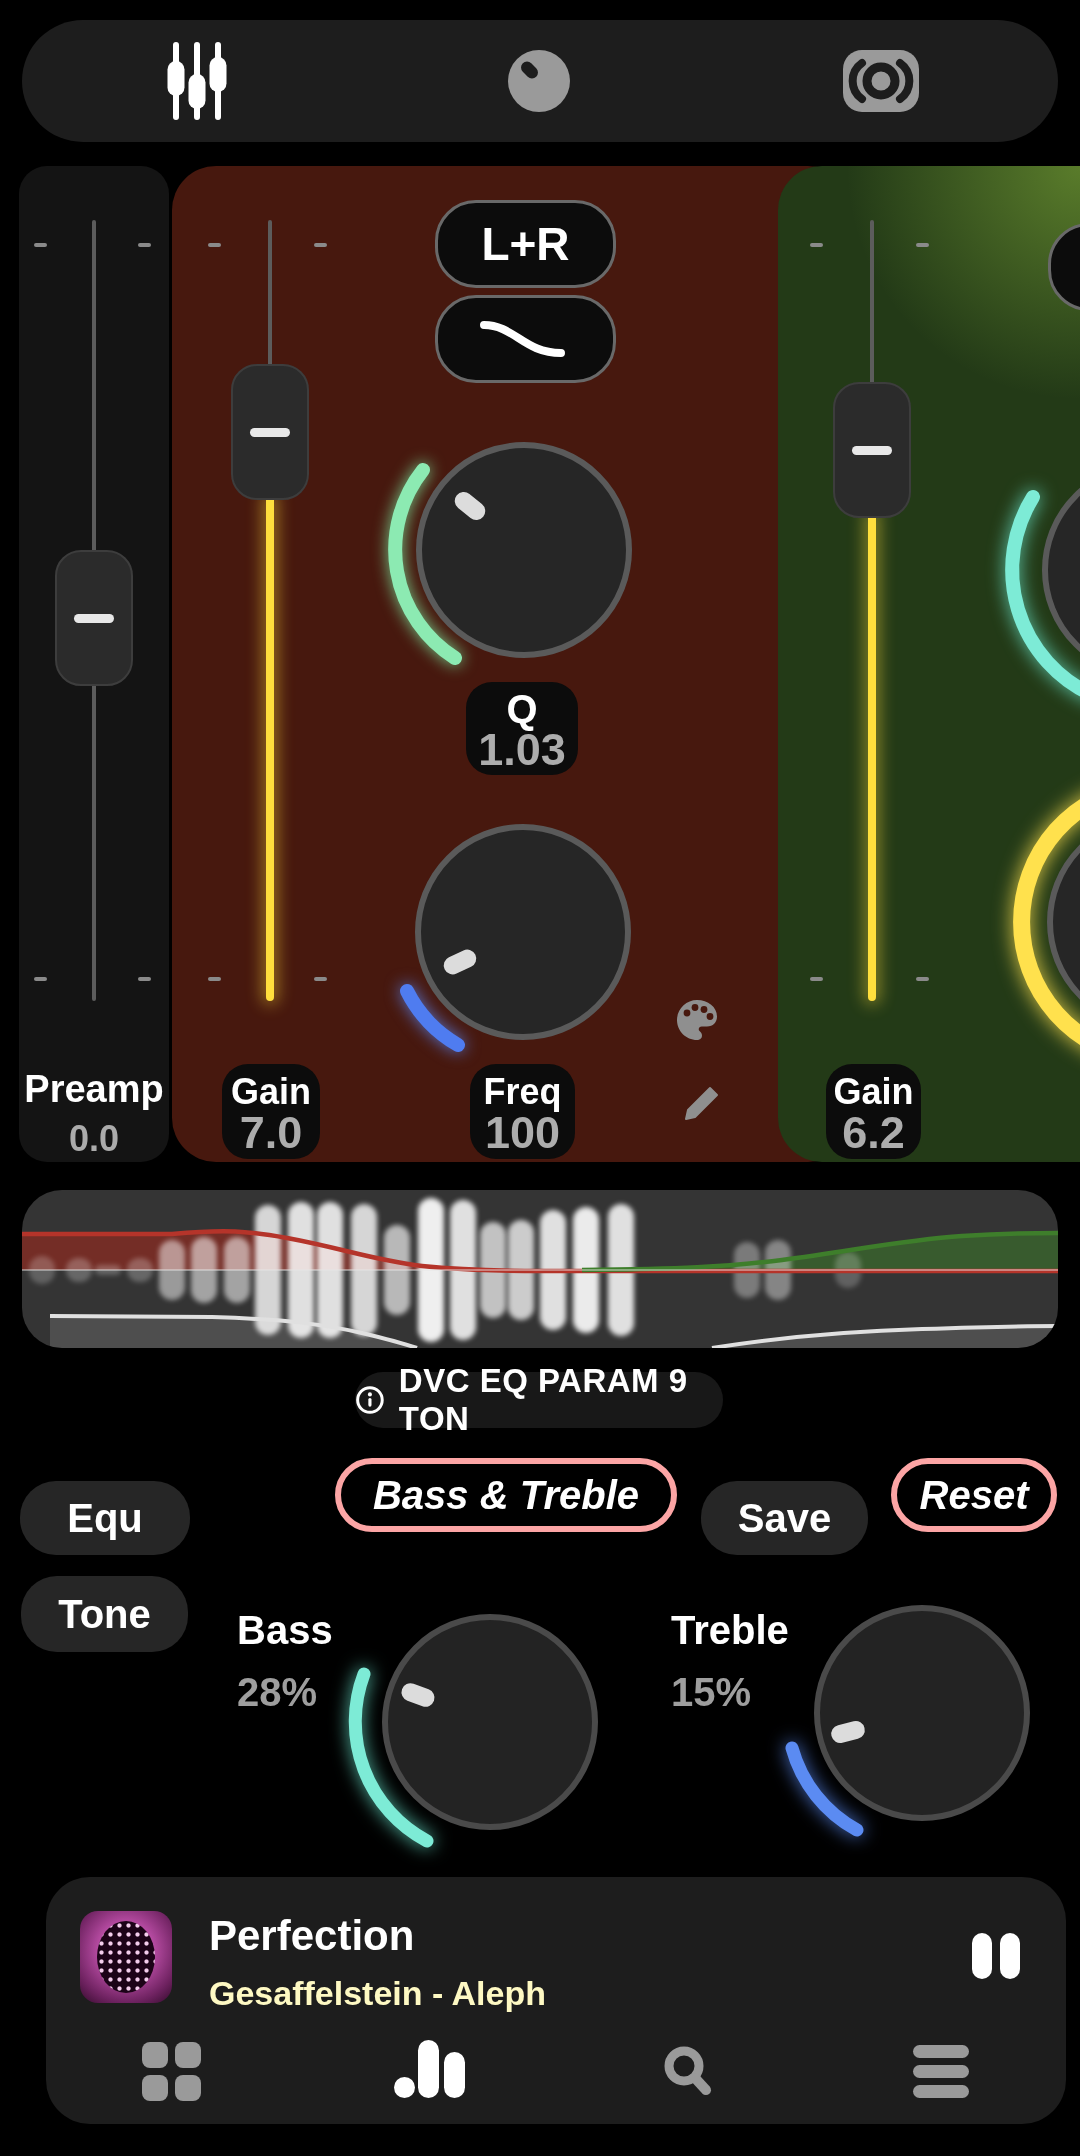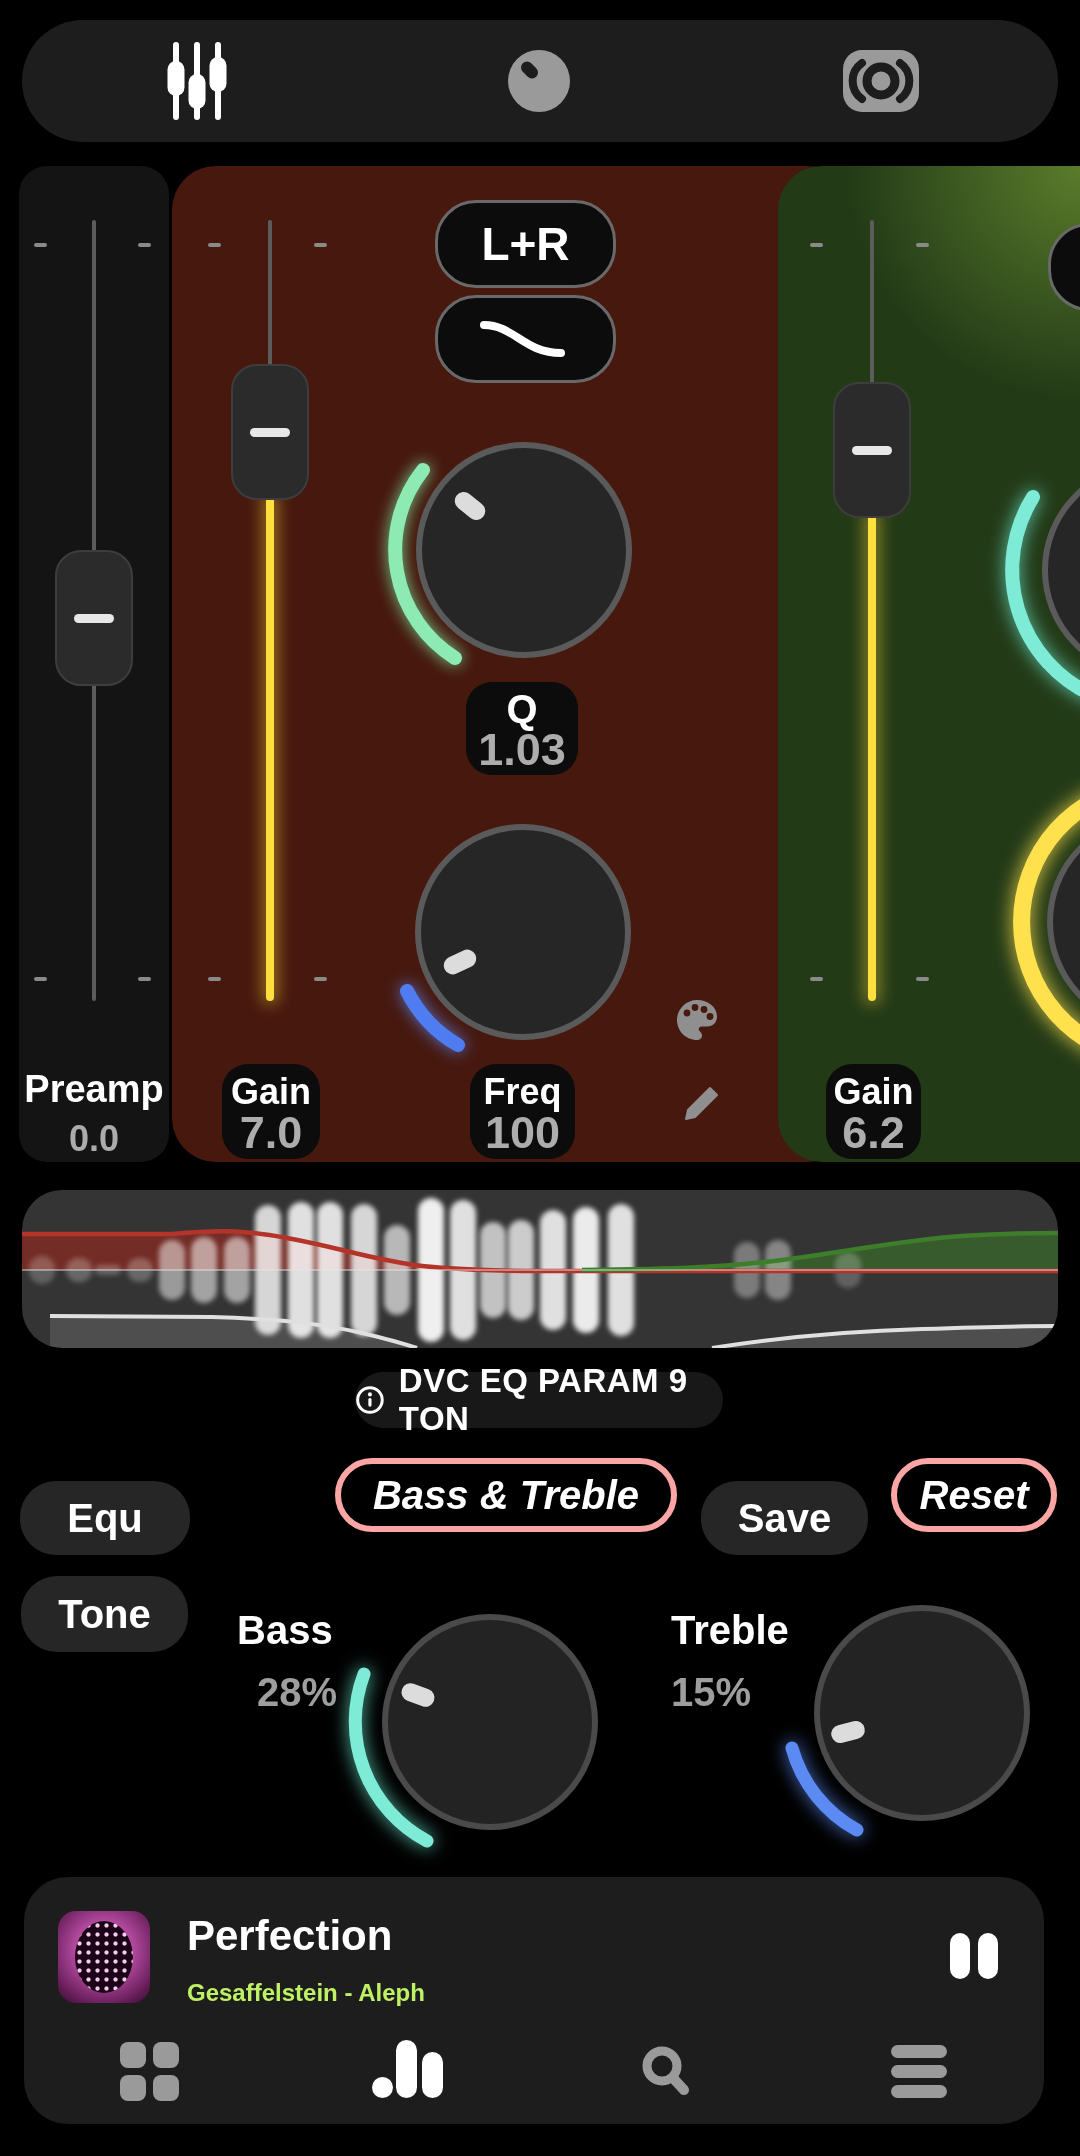--- a/index.html
+++ b/index.html
@@ -57,28 +57,28 @@
   .btn-bt{left:335px;top:1458px;width:342px;height:74px;}
   .btn-save{left:701px;top:1458px;width:167px;height:74px;}
   .btn-reset{left:891px;top:1458px;width:166px;height:74px;}
   .btn-tone{left:21px;top:1553px;width:167px;height:76px;border-radius:43px;}
   .btn-limit{left:22px;top:1661px;width:164px;height:85px;border-radius:43px;border-color:#5e5e5e;color:#b8b8b8;}
 
   .tone-label{position:absolute;font-size:40px;color:#fff;}
   .tone-value{position:absolute;font-size:40px;color:#9e9e9e;}
 
   
-  .player{position:absolute;left:24px;top:1877px;width:1020px;height:247px;background:#1d1d1d;border-radius:44px;}
+  .player{position:absolute;left:46px;top:1877px;width:1020px;height:247px;background:#1d1d1d;border-radius:44px;}
   .art{position:absolute;left:34px;top:34px;width:92px;height:92px;border-radius:18px;overflow:hidden;
        background:radial-gradient(circle at 50% 42%, #e487d4 0%, #b44aa0 40%, #6e2260 75%, #340b2c 100%);}
   .art .ball{position:absolute;left:17px;top:10px;width:58px;height:72px;border-radius:50%;
        background-color:#2a0a24;background-image:radial-gradient(circle,#f3cdec 1.6px, rgba(20,0,16,.65) 2.6px);
        background-size:9px 9px;}
   .ptitle{position:absolute;left:163px;top:36px;font-size:42px;line-height:46px;color:#fff;}
-  .psub{position:absolute;left:163px;top:96px;font-size:24px;line-height:40px;color:#bef264;}
+  .psub{position:absolute;left:163px;top:96px;font-size:34px;line-height:40px;color:#fef9c3;}
   .pause{position:absolute;left:926px;top:56px;width:76px;height:46px;}
   .pause .b{position:absolute;top:0;width:20px;height:46px;border-radius:10px;background:#fff;}
   .pause .b2{left:28px;}
 
   .nav-icon{position:absolute;}
   .grid-icon{left:96px;top:165px;width:59px;height:59px;display:grid;grid-template-columns:26px 26px;grid-template-rows:26px 26px;gap:7px;}
   .grid-icon span{background:#9a9a9a;border-radius:8px;}
   .eqbars-icon{left:344px;top:163px;width:80px;height:58px;}
   .eqbars-icon .d{position:absolute;left:4px;top:37px;width:21px;height:21px;border-radius:50%;background:#fff;}
   .eqbars-icon .t{position:absolute;left:28px;top:0;width:21px;height:58px;border-radius:11px;background:#fff;}
@@ -279,21 +279,21 @@
     <span>Reset</span>
   </div>
   <div class="btn filled btn-save">
     <span>Save</span>
   </div>
   <div class="btn filled btn-tone">
     <span>Tone</span>
   </div>
 
   <div class="tone-label" style="left:237px;top:1608px;">Bass</div>
-  <div class="tone-value" style="left:237px;top:1670px;margin-left:20px;">28%</div>
+  <div class="tone-value" style="left:237px;top:1670px;">28%</div>
   <svg class="knob-svg" style="left:330px;top:1562px;" width="320" height="320" viewBox="0 0 320 320">
     <path d="M 97 279 A 135 135 0 0 1 34 112" fill="none" stroke="#7debd6" stroke-width="13" stroke-linecap="round" style="filter:drop-shadow(0 0 9px rgba(110,240,215,.8));"></path>
     <circle cx="160" cy="160" r="105" fill="#232323" stroke="#4a4a4a" stroke-width="6"></circle>
     <rect x="71" y="124" width="34" height="18" rx="9" fill="#dcdcdc" transform="rotate(20 88 133)"></rect>
   </svg>
 
   <div class="tone-label" style="left:671px;top:1608px;">Treble</div>
   <div class="tone-value" style="left:671px;top:1670px;">15%</div>
   <svg class="knob-svg" style="left:762px;top:1553px;" width="320" height="320" viewBox="0 0 320 320">
     <path d="M 95 277 A 134 134 0 0 1 30 195" fill="none" stroke="#5b8bf2" stroke-width="13" stroke-linecap="round" style="filter:drop-shadow(0 0 9px rgba(95,145,255,.8));"></path>

